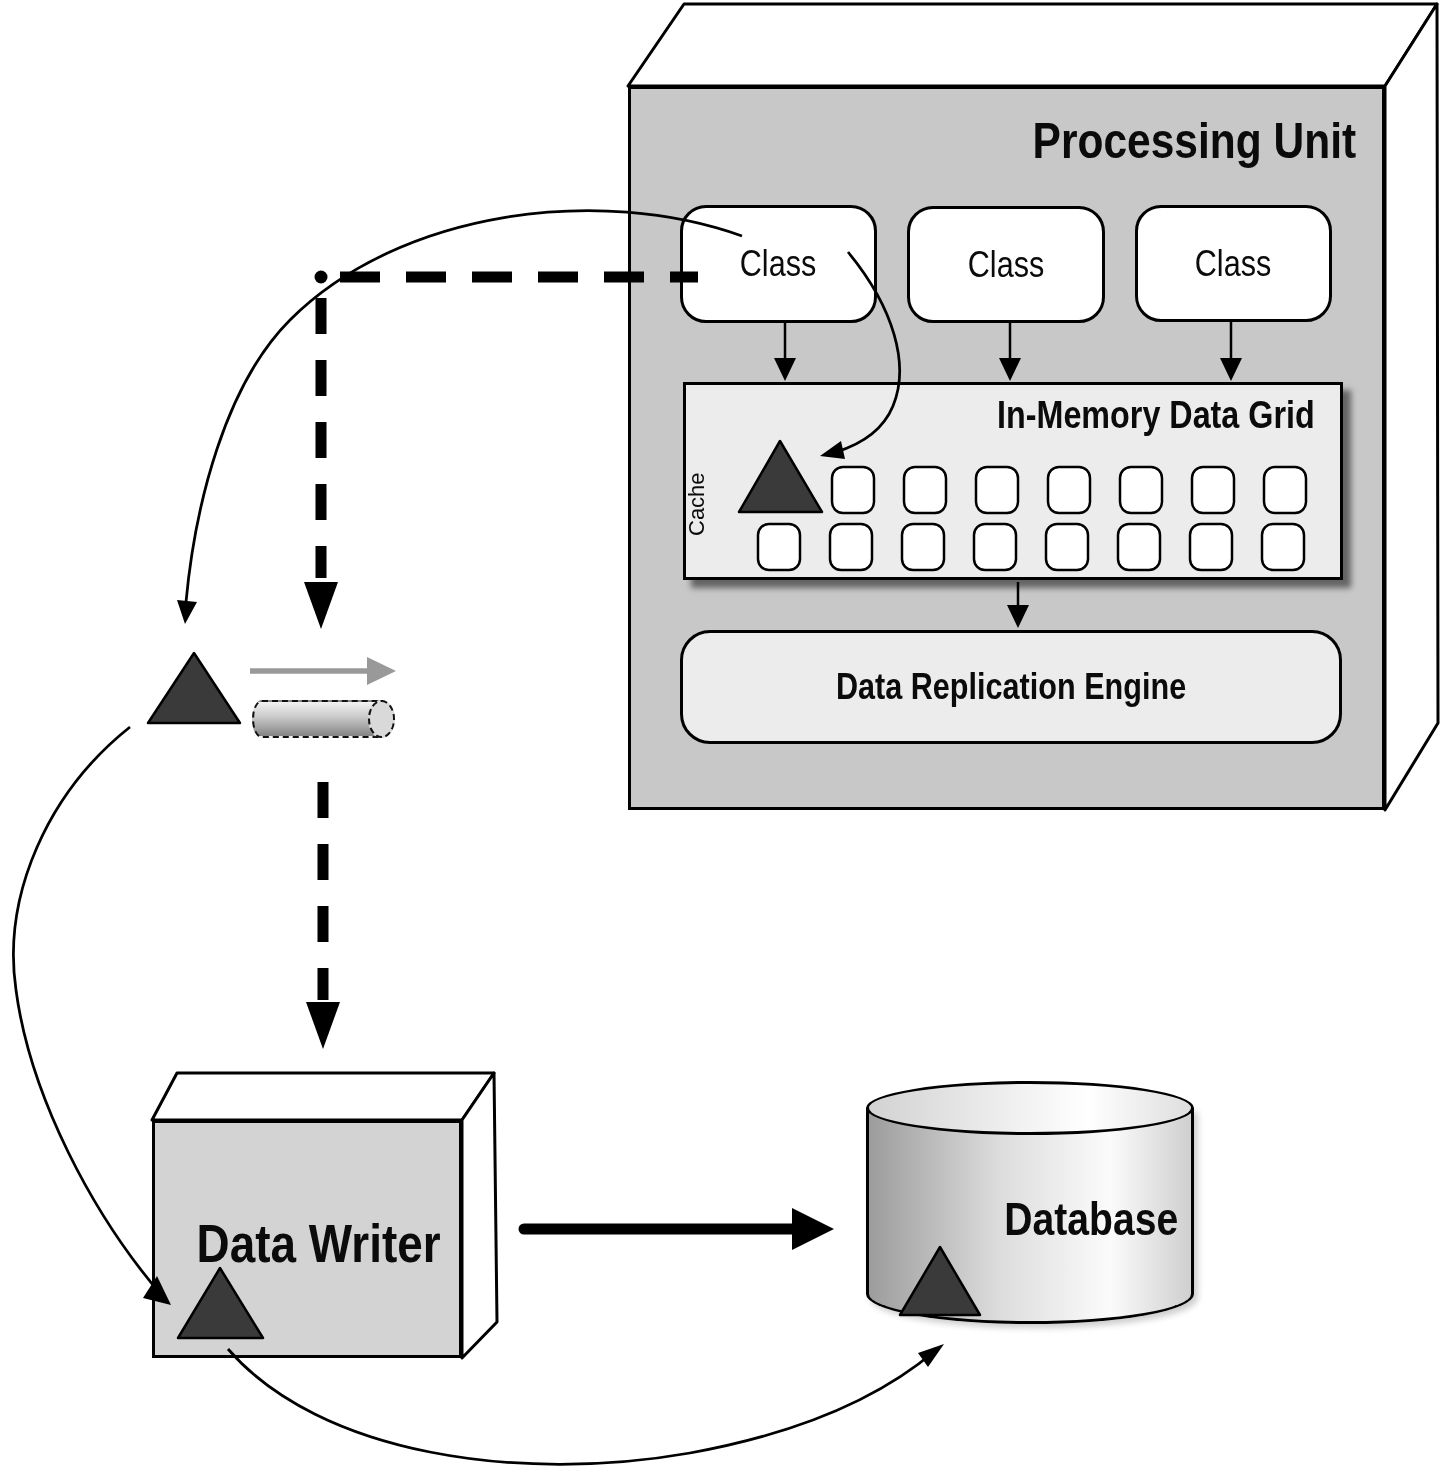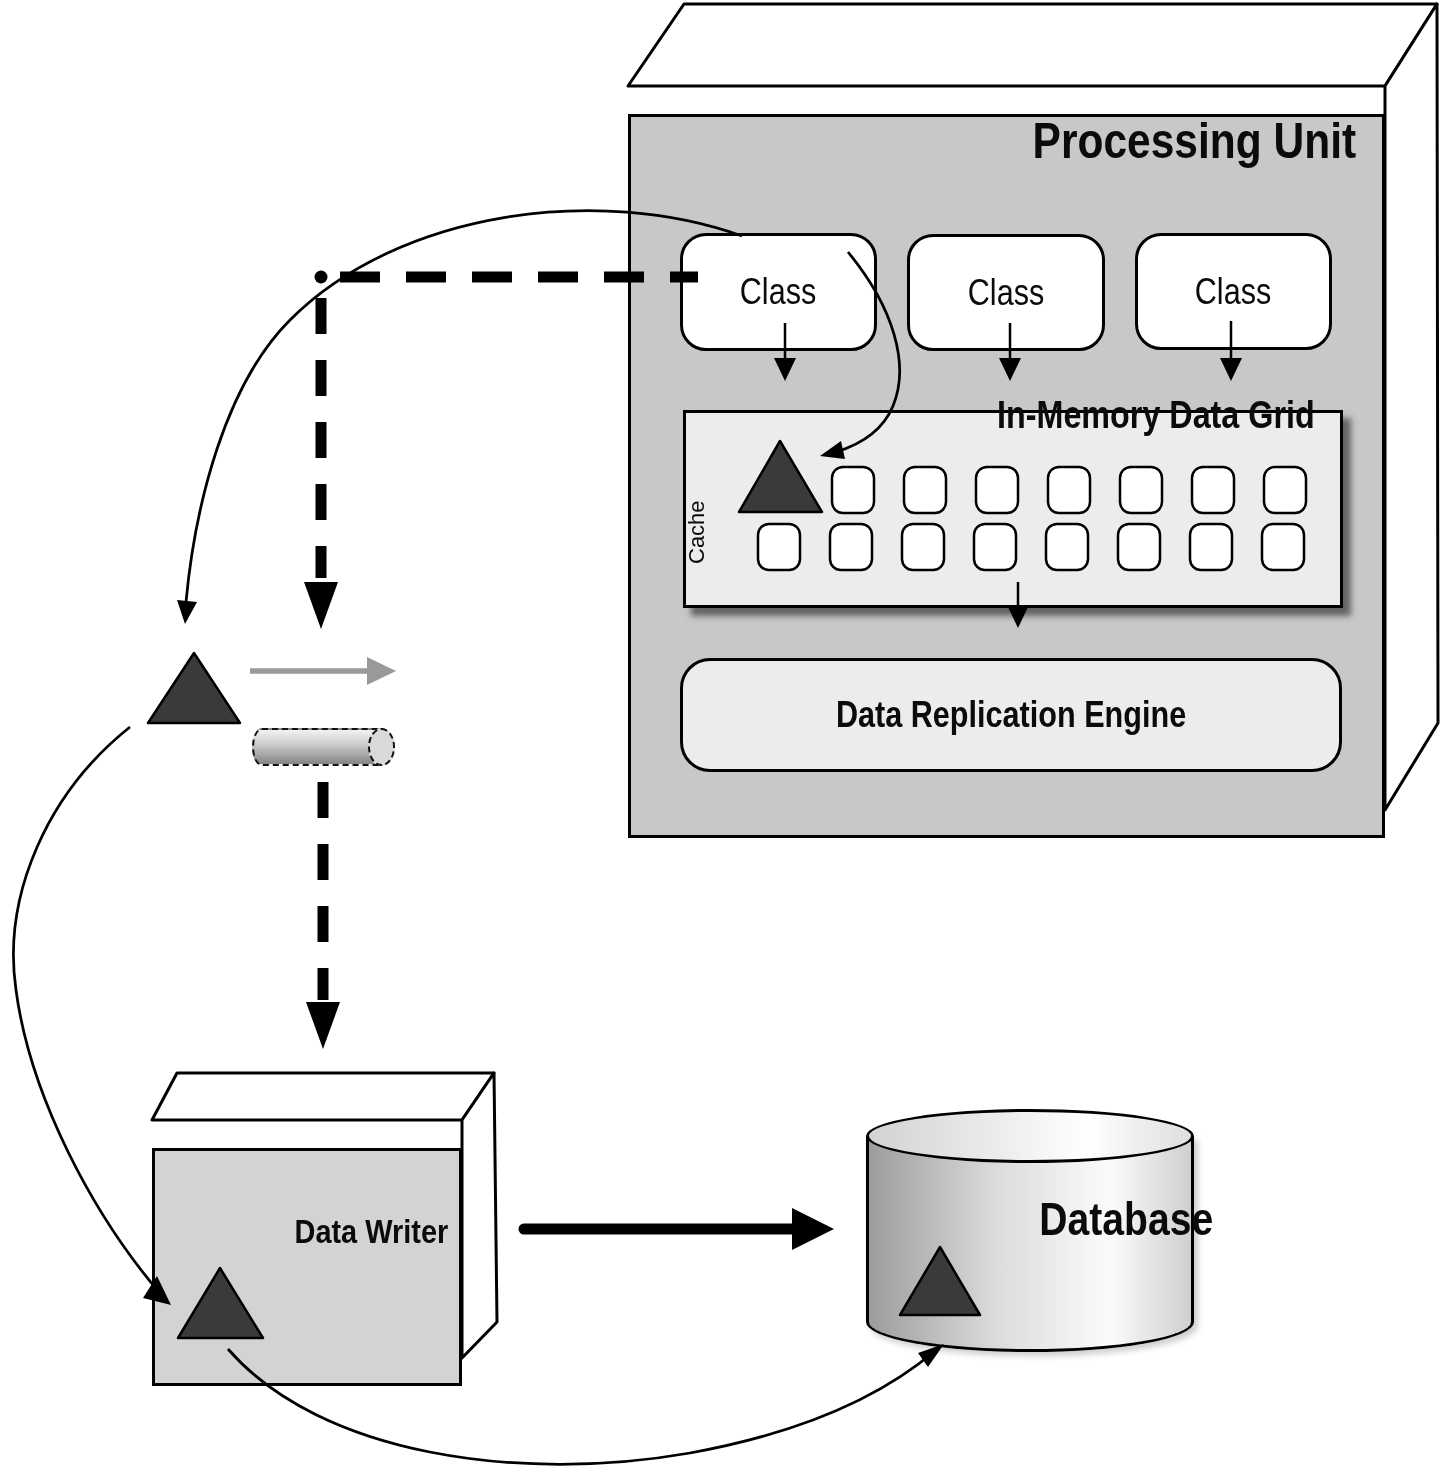--- a/index.html
+++ b/index.html
@@ -1,52 +1,52 @@
 <!DOCTYPE html>
 <html><head>
 <meta charset="utf-8">
 <style>
   html,body{margin:0;padding:0;background:#fff;}
   .canvas{
     position:relative;width:1440px;height:1479px;background:#ffffff;
     font-family:"Liberation Sans", sans-serif;color:#0b0b0b;overflow:hidden;
   }
-  .abs{position:absolute;box-sizing:border-box;margin-top:28px;}
+  .abs{position:absolute;box-sizing:border-box;}
   .face{background:#c8c8c8;border:3px solid #000;}
   .panel{background:#ececec;border:3px solid #000;}
   .classbox{background:#ffffff;border:3px solid #000;border-radius:26px;
     display:flex;align-items:center;justify-content:center;z-index:3;}
   .lbl{position:absolute;text-align:right;font-weight:600;z-index:5;}
   .cond{display:inline-block;transform:scaleX(.85);transform-origin:center;white-space:nowrap;}
   .pu-title{left:628px;width:757px;top:112px;font-size:50px;}
   .class-lbl{font-size:36px;}
   .grid-box{left:683px;top:382px;width:660px;height:198px;
     box-shadow:8px 8px 6px rgba(0,0,0,.5);z-index:2;}
   .grid-title{left:683px;width:660px;top:394px;font-size:38px;}
   .cache-lbl{left:684px;top:448px;width:30px;height:112px;font-size:22px;font-weight:400;
     writing-mode:vertical-rl;transform:rotate(180deg);text-align:center;z-index:5;}
   .dre-box{left:680px;top:630px;width:662px;height:114px;border-radius:30px;
     display:flex;align-items:center;justify-content:center;z-index:2;}
   .dre-lbl{font-size:36px;font-weight:600;}
   .dw-front{left:152px;top:1120px;width:310px;height:238px;background:#d3d3d3;border:3px solid #000;z-index:2;}
-  .dw-lbl{left:152px;width:310px;top:1212px;font-size:34px;}
+  .dw-lbl{left:152px;width:310px;top:1212px;font-size:54px;}
   .pipe-body{left:252px;top:700px;width:131px;height:38px;z-index:2;
     background:linear-gradient(180deg,#f2f2f2 0%,#c9c9c9 45%,#848484 100%);
     border:2.5px dashed #111;border-radius:10px 0 0 10px / 19px 0 0 19px;}
   .pipe-cap{left:368px;top:700px;width:27px;height:38px;z-index:3;
     background:#d9d9d9;border:2.5px dashed #111;border-radius:50%;}
   .db-body{left:866px;top:1108px;width:328px;height:216px;z-index:1;
     background:linear-gradient(90deg,#9c9c9c 0%,#dcdcdc 40%,#fbfbfb 75%,#cfcfcf 100%);
     border:3px solid #000;border-top:none;
     border-radius:0 0 164px 164px / 0 0 30px 30px;
     box-shadow:4px 4px 6px rgba(0,0,0,.2);}
   .db-top{left:866px;top:1081px;width:328px;height:54px;z-index:2;
     background:linear-gradient(90deg,#d2d2d2 0%,#ffffff 68%,#dedede 100%);
     border:3px solid #000;border-radius:50%;}
-  .db-lbl{left:866px;width:328px;top:1192px;font-size:46px;margin-left:35px;}
+  .db-lbl{left:866px;width:328px;top:1192px;font-size:46px;}
   svg.overlay{position:absolute;left:0;top:0;z-index:10;pointer-events:none;}
 </style>
 </head>
 <body>
 
 <div class="canvas">
 
   <div class="abs face" style="left:628px;top:86px;width:757px;height:724px;"></div>
 
   <div class="abs classbox" style="left:680px;top:205px;width:197px;height:118px;">

